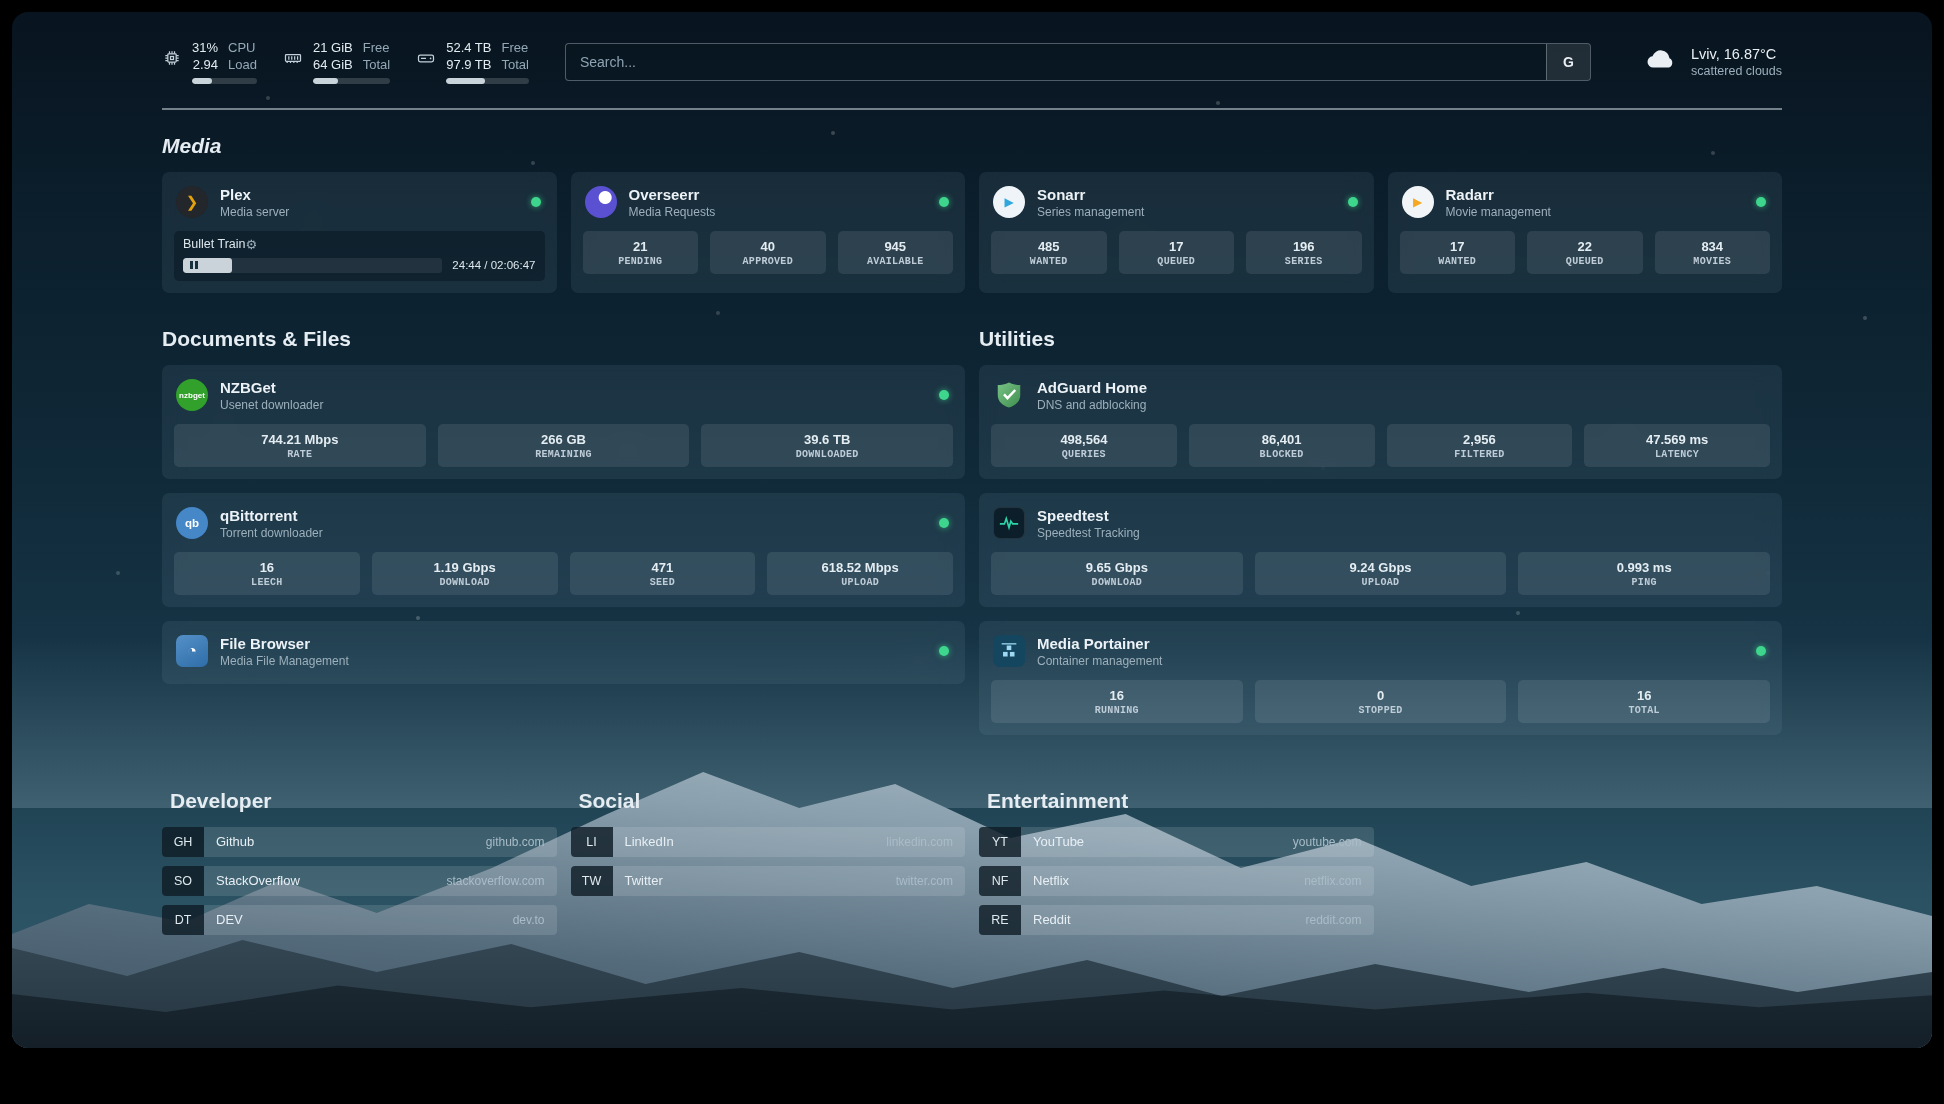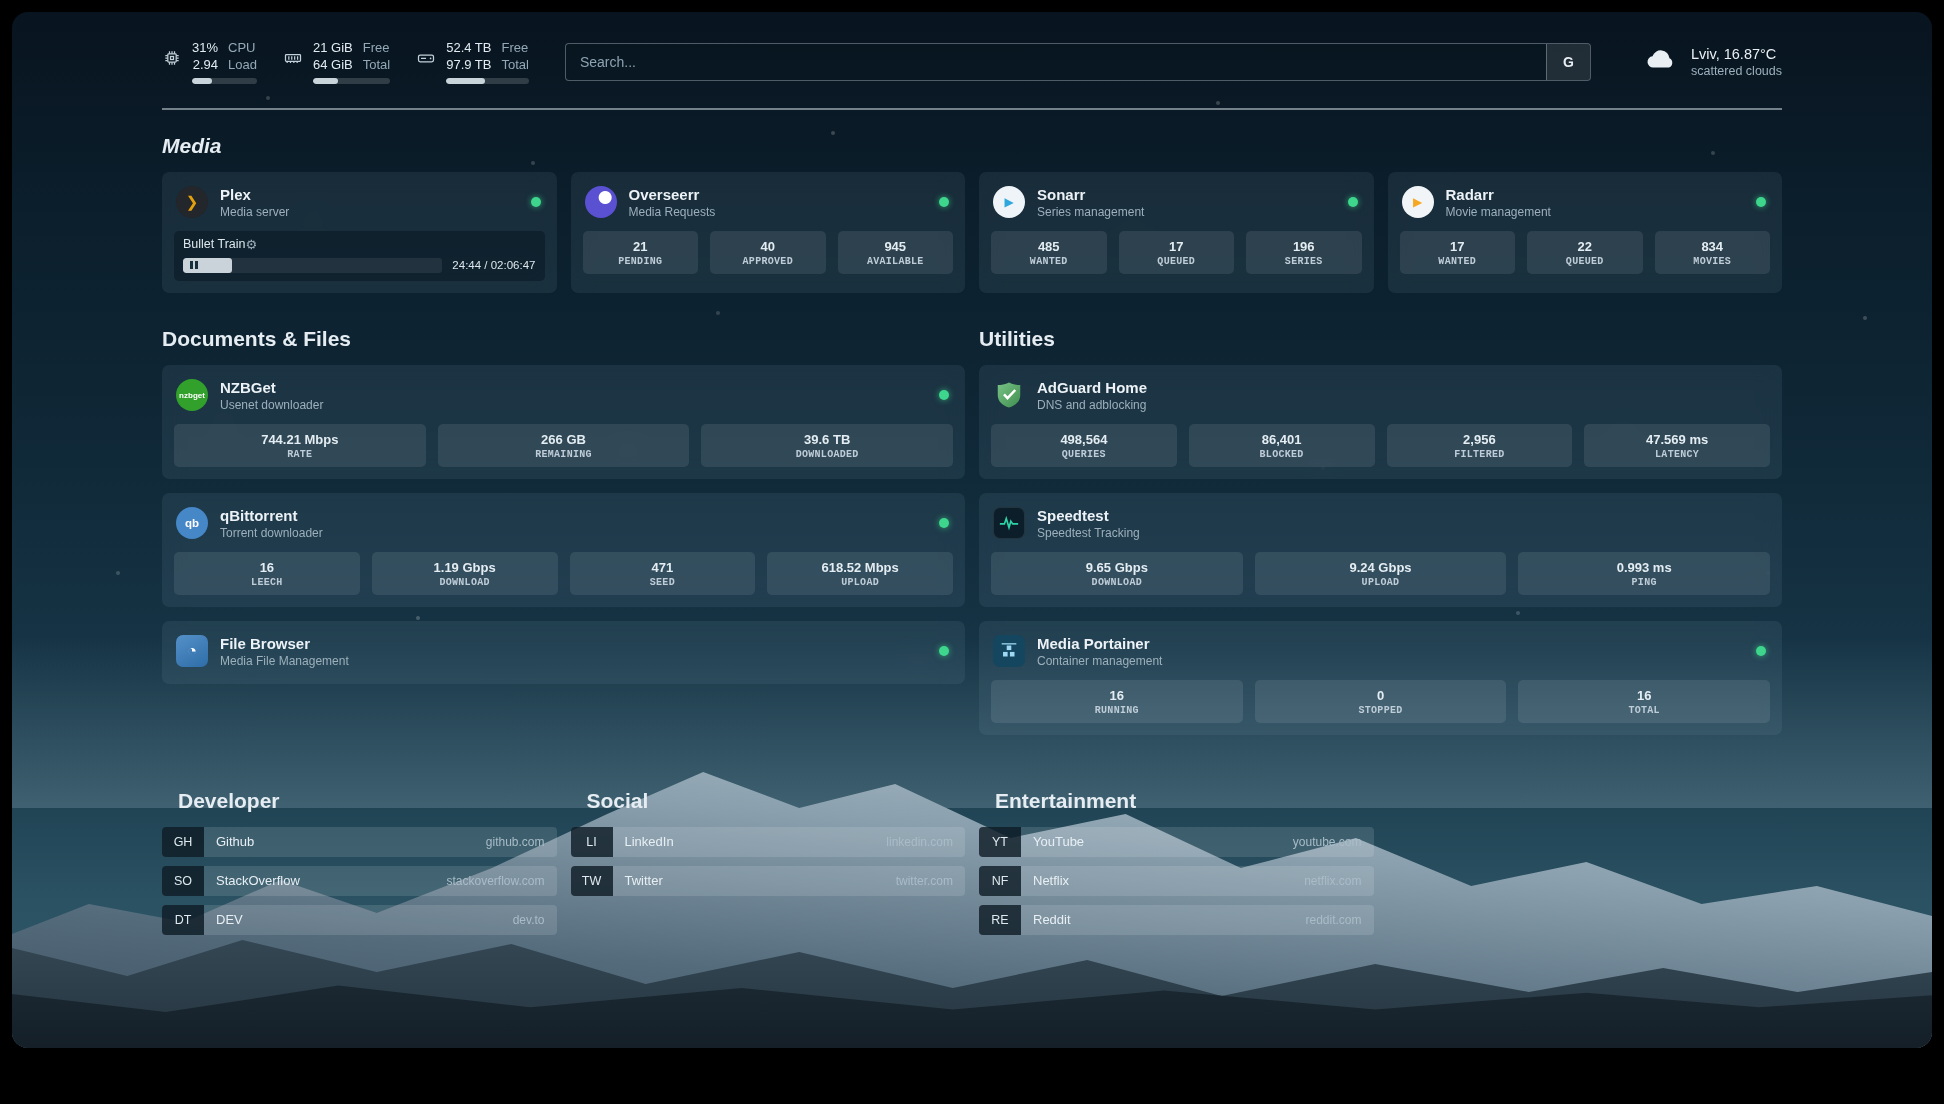--- a/index.html
+++ b/index.html
@@ -105,21 +105,21 @@
   .gear { color:#9db0bc; font-size:13px; cursor:pointer; }
   .player-bottom { display:flex; align-items:center; gap:10px; margin-top:6px; }
   .p-track { flex:1; height:15px; border-radius:3px; background:rgba(255,255,255,.08); position:relative; overflow:hidden; }
   .p-fill { height:100%; background:#c9d3d9; border-radius:3px; }
   .pause { position:absolute; left:7px; top:3.5px; display:flex; gap:2.5px; }
   .pause i { width:2.5px; height:8px; background:#17303e; display:block; }
   .p-time { font-size:11.5px; color:#dde7ed; white-space:nowrap; }
 
   
   .bm-grid { display:grid; grid-template-columns:repeat(4,1fr); gap:14px; margin-top:54px; }
-  .bm-group .section-title { margin:0 16px 14px; }
+  .bm-group .section-title { margin:0 8px 14px; }
   .bm { display:flex; align-items:center; height:30px; margin-bottom:9px; background:rgba(255,255,255,.12);
     border-radius:4px; overflow:hidden; text-decoration:none; cursor:pointer; }
   .bm-abbr { width:42px; align-self:stretch; display:flex; align-items:center; justify-content:center;
     background:rgba(7,20,30,.78); color:#dfe9ef; font-size:12.5px; }
   .bm-name { padding-left:12px; font-size:13px; color:#e8eff4; }
   .bm-domain { margin-left:auto; padding-right:12px; font-size:12px; color:#a9bcc8; }
 </style>
 </head>
 <body>
 

